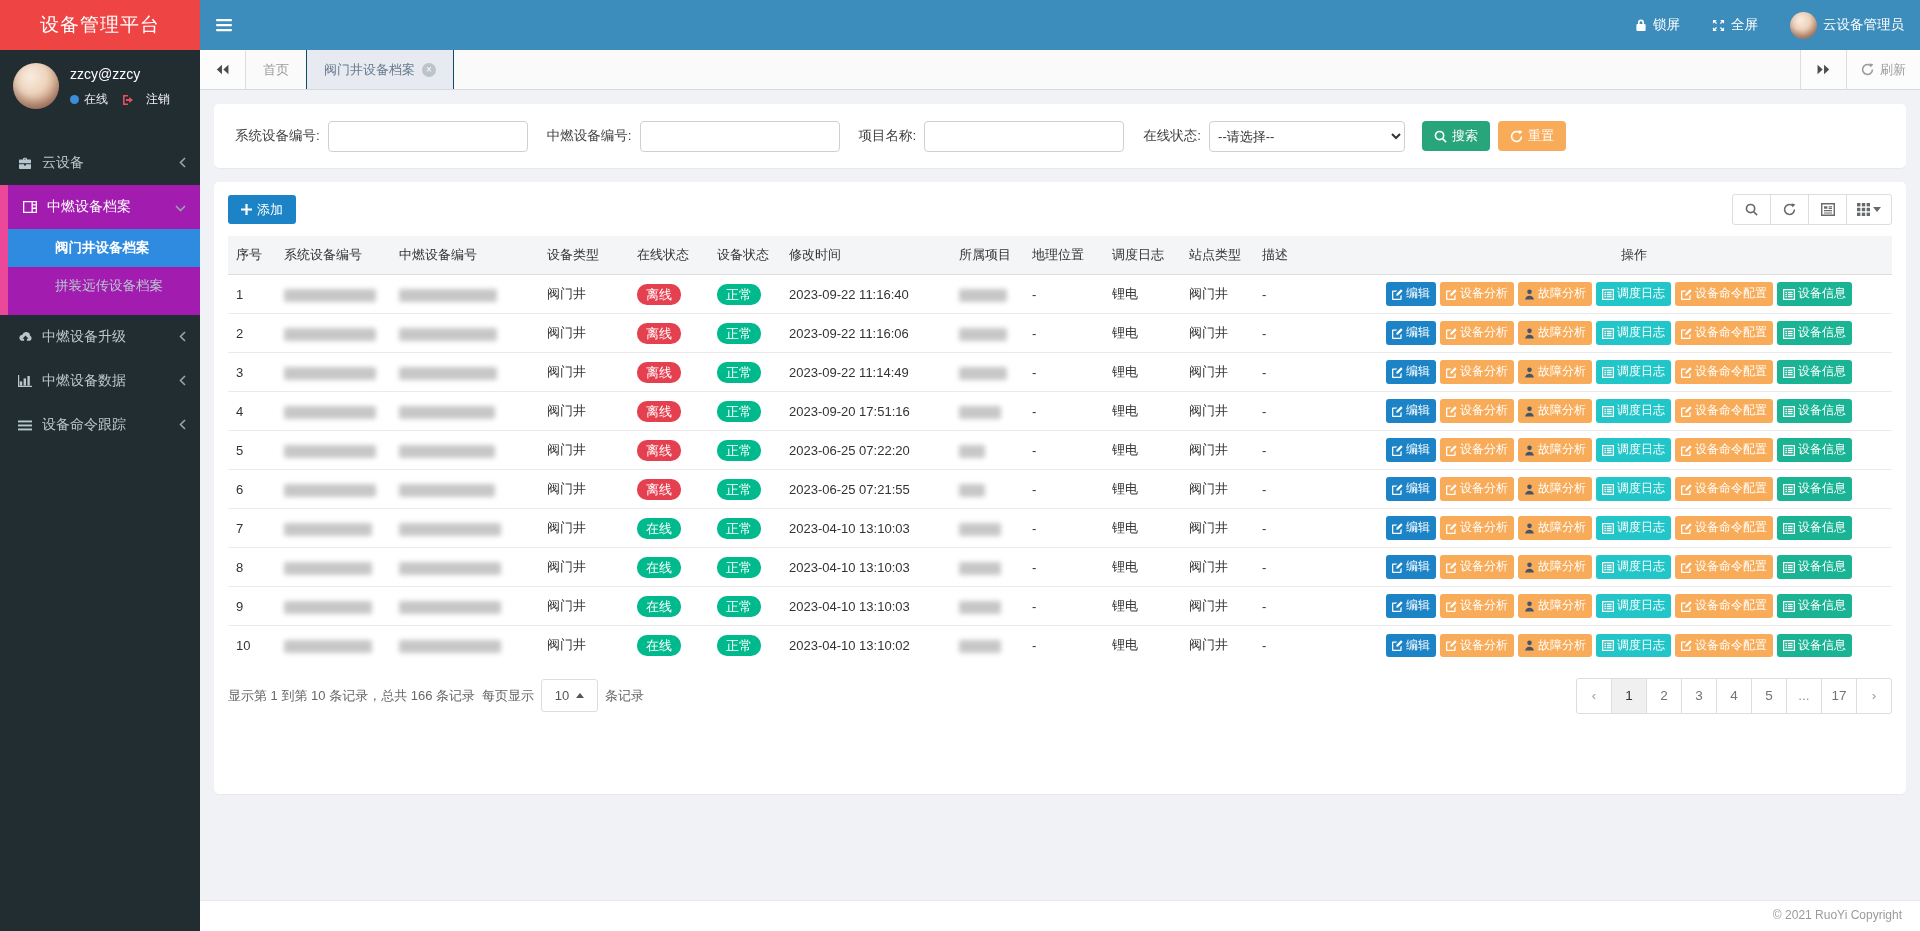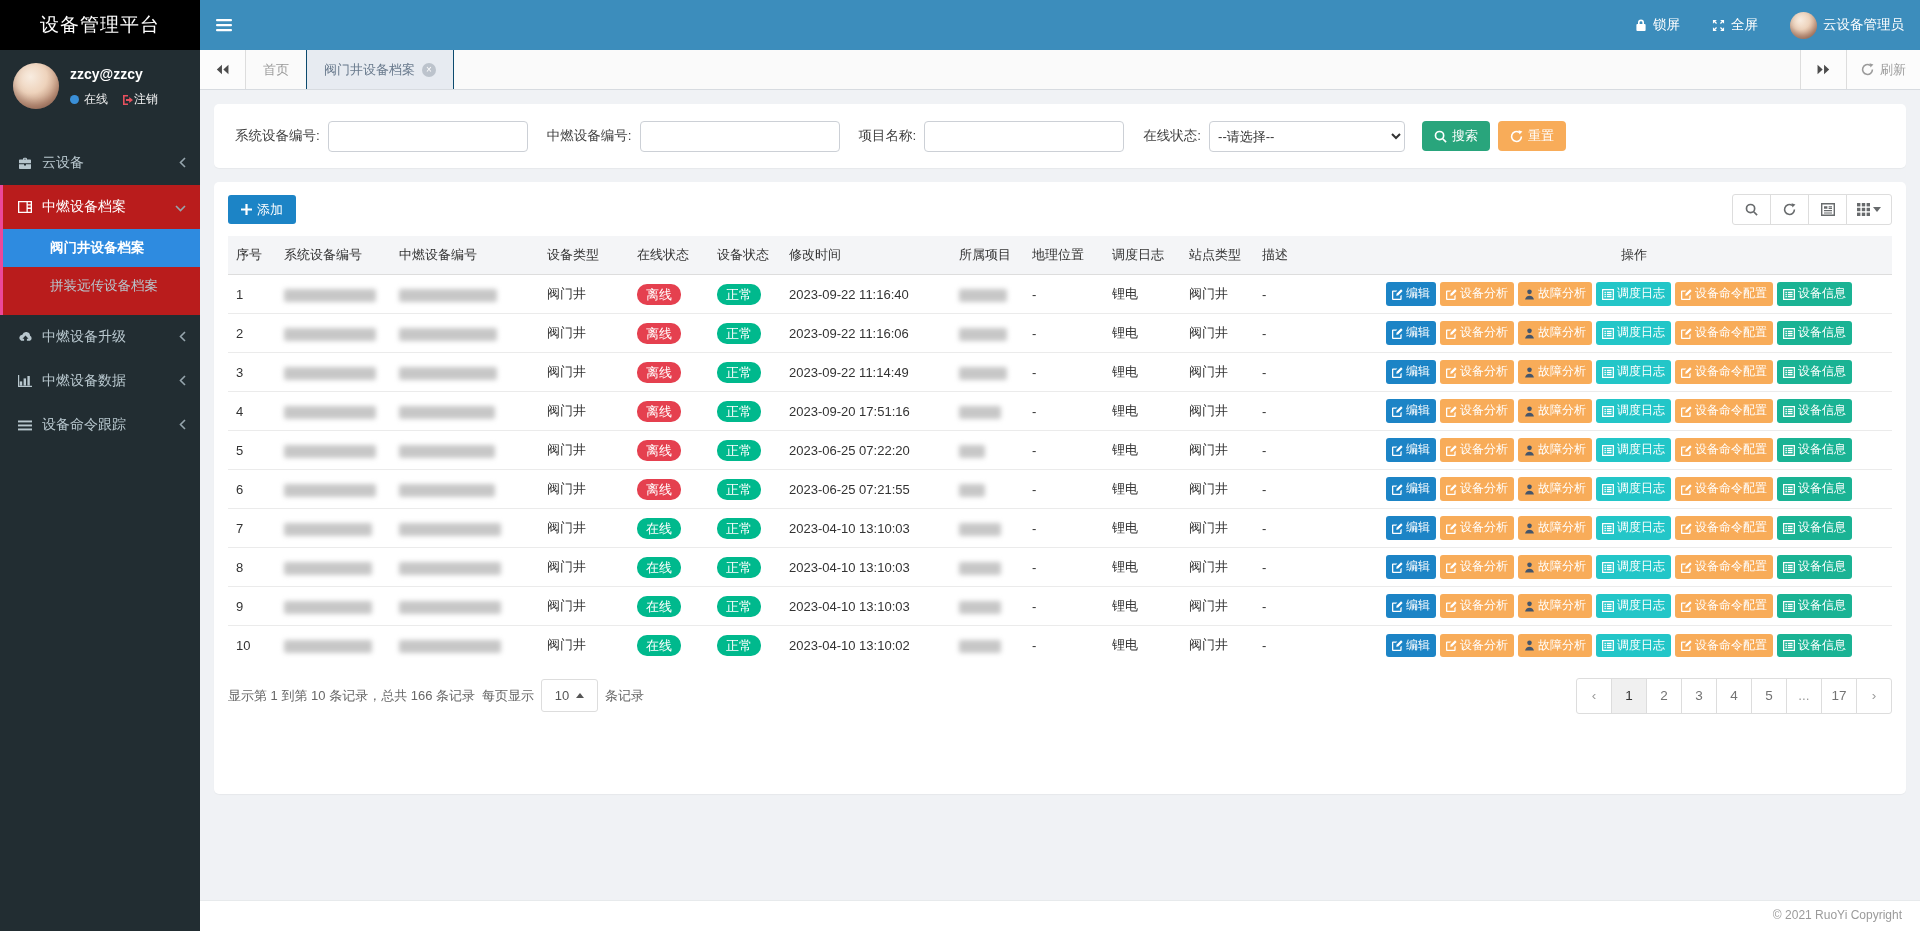--- a/index.html
+++ b/index.html
@@ -2,47 +2,47 @@
 <html><head>
 <meta charset="utf-8">
 <style>
   * { box-sizing: border-box; margin: 0; padding: 0; }
   html,body { width:1920px; height:931px; overflow:hidden; }
   body { font-family:"Liberation Sans","DejaVu Sans",sans-serif; background:#f0f2f5; position:relative; font-size:13px; color:#333; }
   .ic { display:inline-flex; align-items:center; justify-content:center; line-height:0; }
 
   
   .navbar { position:absolute; top:0; left:0; right:0; height:50px; background:#3c8dbc; display:flex; align-items:stretch; z-index:10; }
-  .logo { width:200px; text-align:center; line-height:50px; color:#fff; font-size:19px; letter-spacing:1px; background:#000000; }
+  .logo { width:200px; text-align:center; line-height:50px; color:#fff; font-size:19px; letter-spacing:1px; background:#ef4444; }
   .hamburger { width:48px; display:flex; align-items:center; justify-content:center; color:#fff; cursor:pointer; }
   .nav-right { margin-left:auto; display:flex; align-items:stretch; }
   .nav-item { display:flex; align-items:center; gap:6px; padding:0 16px; color:#fff; font-size:13.5px; cursor:pointer; }
   .avatar-sm { width:27px; height:27px; border-radius:50%;
     background: radial-gradient(circle at 38% 30%, #f8ece0 0%, #eed3bc 38%, #c79c82 70%, #8f6b58 100%);
     box-shadow: inset 0 -4px 6px rgba(90,50,40,.35); }
 
   
   .sidebar { position:absolute; top:50px; left:0; bottom:0; width:200px; background:#222d32; z-index:9; }
   .user-panel { display:flex; gap:11px; padding:13px 10px 16px 13px; }
   .avatar-lg { width:46px; height:46px; border-radius:50%; flex:none;
     background: radial-gradient(circle at 38% 30%, #f8ece0 0%, #eed3bc 38%, #c79c82 70%, #8f6b58 100%);
     box-shadow: inset 0 -6px 8px rgba(90,50,40,.35); }
   .up-info { padding-top:3px; }
-  .up-name { color:#fff; font-size:14px; font-weight:bold; }
+  .up-name { color:#fff; font-size:14px; font-weight:normal; }
   .up-status { display:flex; align-items:center; gap:5px; margin-top:9px; font-size:12px; color:#f2f2f2; }
   .status-dot { width:9px; height:9px; border-radius:50%; background:#3a8fd8; display:inline-block; }
-  .up-logout { display:inline-flex; align-items:center; gap:0; margin-left:9px; color:#f2f2f2; cursor:pointer; }
+  .up-logout { display:inline-flex; align-items:center; gap:12px; margin-left:9px; color:#f2f2f2; cursor:pointer; }
   .up-logout .ic { color:#e8505e; }
 
   .menu { list-style:none; margin-top:16px; }
   .menu-item { display:flex; align-items:center; height:44px; padding:0 14px 0 12px; color:#b8c7ce; font-size:14px; cursor:pointer; border-left:3px solid transparent; }
   .menu-item .ic { width:20px; margin-right:7px; color:#b8c7ce; }
   .menu-item .mlabel { flex:1; }
   .menu-item .chev { color:#96a5ad; }
-  .menu-group.expanded { border-left:3px solid #ec4899; background:#b91c1c; }
+  .menu-group.expanded { border-left:8px solid #ec4899; background:#a21caf; }
   .menu-group.expanded .menu-item { border-left:none; padding-left:12px; color:#fff; }
   .menu-group.expanded .menu-item .ic { color:#fff; }
   .submenu { list-style:none; padding-bottom:10px; }
   .subitem { display:block; padding:10px 14px 10px 47px; color:#b8c7ce; font-size:13.5px; cursor:pointer; }
   .subitem.active { background:#2e8be0; color:#fff; font-weight:bold; }
 
   
   .main { position:absolute; top:50px; left:200px; right:0; bottom:0; background:#f0f2f5; }
 
   .tabbar { height:40px; background:#fafafa; border-bottom:1px solid #d7dbe0; display:flex; align-items:stretch; }

